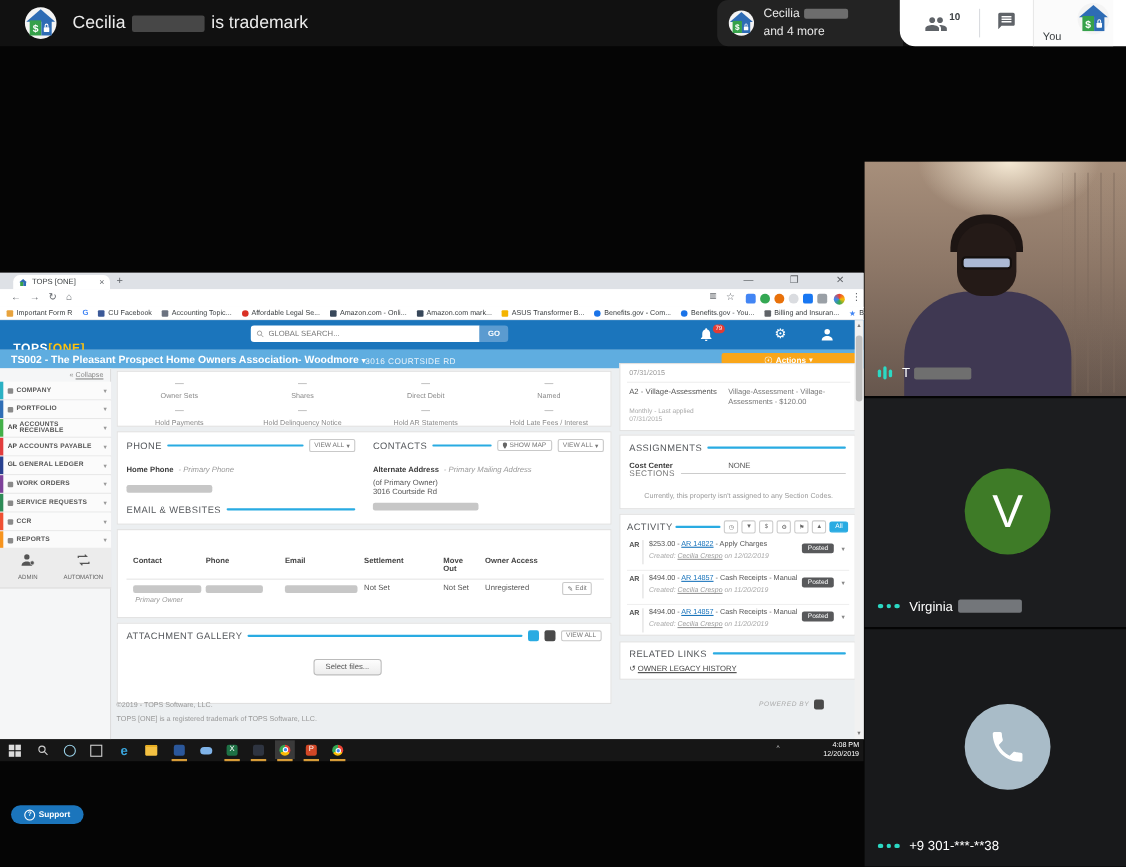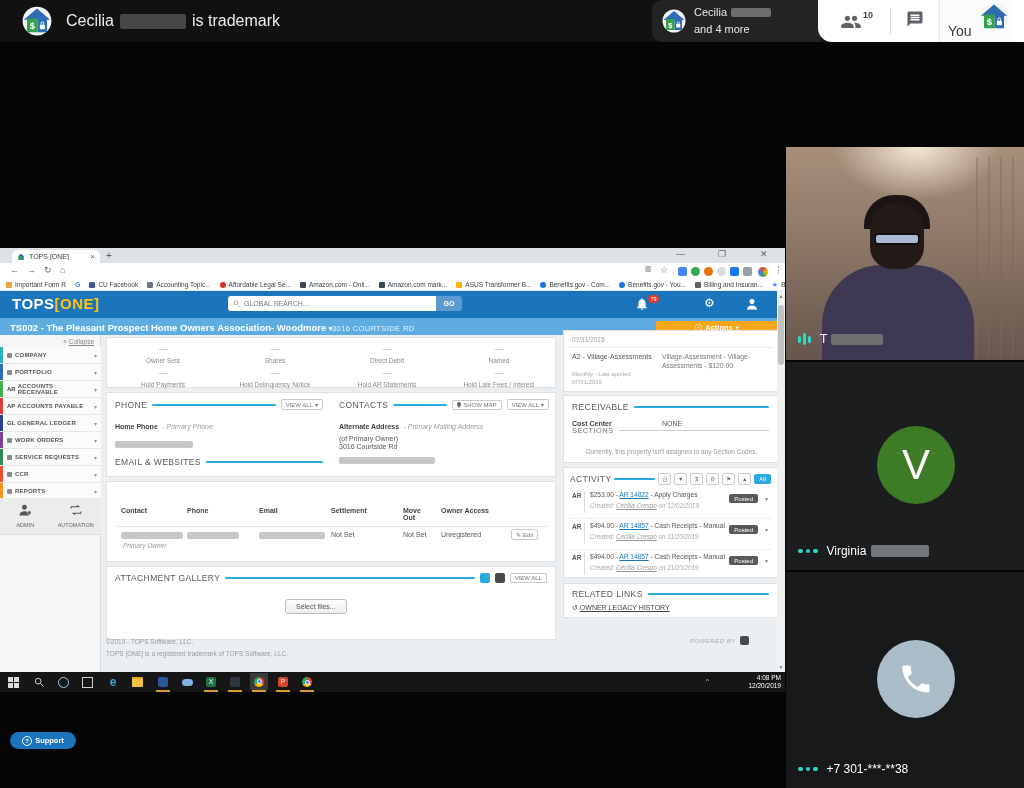--- a/index.html
+++ b/index.html
@@ -13,21 +13,21 @@
   
   .topbar{position:absolute;left:0;top:0;width:1024px;height:42px;background:#111;}
   .presenter{position:absolute;left:22px;top:6px;display:flex;align-items:center;gap:14px;color:#ececec;font-size:16px;}
   .pill{position:absolute;left:652px;top:0;width:169px;height:42px;background:#232323;border-radius:10px 0 0 10px;
         display:flex;align-items:center;gap:8px;padding-left:10px;box-sizing:border-box;color:#e8e8e8;}
   .pill .l1,.pill .l2{font-size:11px;line-height:13px;}
   .controls{position:absolute;left:818px;top:0;width:206px;height:42px;background:#fff;border-radius:0 0 0 14px;display:flex;align-items:center;}
   .ctl-div{width:1px;height:26px;background:#dadce0;}
   .sup{font-size:9px;color:#3c4043;position:relative;top:-6px;left:1px;font-weight:bold;}
   .you-tile{position:relative;width:72px;height:42px;background:#fbfbfb;border-left:1px solid #e8e8e8;}
-  .you-lbl{position:absolute;left:8px;bottom:3px;font-size:14px;color:#3c4043;}
+  .you-lbl{position:absolute;left:8px;bottom:3px;font-size:10px;color:#3c4043;}
 
   
   .browser{position:absolute;left:0;top:248px;width:785px;height:424px;background:#fff;}
   .tabstrip{position:absolute;left:0;top:0;width:785px;height:15px;background:#dee1e6;}
   .tab{position:absolute;left:12px;top:2px;width:88px;height:13px;background:#fff;border-radius:6px 6px 0 0;
        display:flex;align-items:center;gap:4px;padding:0 5px;box-sizing:border-box;}
   .tab-title{font-size:7px;color:#3c4043;white-space:nowrap;overflow:hidden;flex:1;}
   .tab-x{font-size:8px;color:#5f6368;}
   .newtab{position:absolute;left:106px;top:2px;font-size:10px;color:#5f6368;}
   .winctl{position:absolute;top:1px;font-size:9px;color:#5f6368;}
@@ -38,21 +38,21 @@
   .url{font-size:7.5px;color:#202124;white-space:nowrap;}
   .ext{position:absolute;top:3.5px;width:9px;height:9px;border-radius:2px;}
   .bmbar{position:absolute;left:0;top:31px;width:785px;height:12px;background:#fff;border-bottom:1px solid #e8eaed;
          display:flex;align-items:center;gap:9px;padding:0 6px;box-sizing:border-box;}
   .bm{display:flex;align-items:center;gap:3px;font-size:6.5px;color:#3c4043;white-space:nowrap;}
   .bm-i{width:6px;height:6px;border-radius:1px;display:inline-block;}
   .bm-spacer{flex:1;}
 
   
   .appheader{position:absolute;left:0;top:43px;width:785px;height:27px;background:#1b75bc;}
-  .brand{position:absolute;left:12px;top:4px;font-size:15px;font-weight:bold;color:#fff;letter-spacing:.5px;}
+  .brand{position:absolute;left:12px;top:20px;font-size:11px;font-weight:bold;color:#fff;letter-spacing:.5px;}
   .brand .one{color:#ffc20e;font-weight:bold;}
   .gsearch{position:absolute;left:228px;top:5px;width:234px;height:15px;display:flex;}
   .gsearch input{flex:1;border:0;border-radius:3px 0 0 3px;font-size:7px;padding:0 4px 0 16px;outline:none;color:#333;
                  font-family:"Liberation Sans",sans-serif;background:#fff;}
   .go{width:26px;background:#5b9bd0;color:#fff;font-size:7px;font-weight:bold;border:0;border-radius:0 3px 3px 0;}
   .badge{position:absolute;left:648px;top:4px;min-width:9px;height:8px;background:#e23b33;border-radius:4px;
          color:#fff;font-size:5.5px;text-align:center;line-height:8px;padding:0 1px;}
   .subbar{position:absolute;left:0;top:70px;width:785px;height:17px;background:#5fade0;}
   .prop-title{position:absolute;left:10px;top:4px;font-size:9.5px;font-weight:bold;color:#fff;white-space:nowrap;}
   .prop-addr{position:absolute;left:332px;top:6px;font-size:7.5px;color:#eaf4fb;letter-spacing:.4px;}
@@ -550,21 +550,21 @@
         <div class="abs" style="left:6px;top:16px;width:203px;height:1px;background:#eee;"></div>
         <div class="abs" style="left:8px;top:21px;width:80px;font-size:7px;color:#555;line-height:9px;">A2 - Village-Assessments</div>
         <div class="abs" style="left:8px;top:40px;width:80px;font-size:6px;color:#aaa;line-height:7.5px;">
           <span>Monthly - Last applied</span><br><span>07/31/2015</span>
         </div>
         <div class="abs" style="left:98px;top:21px;width:108px;font-size:6.8px;color:#777;line-height:9px;">Village-Assessment - Village-Assessments - $120.00</div>
       </div>
 
       <div class="card" style="left:563px;top:60px;width:215px;height:68px;">
         <div class="sec" style="margin:6px 8px 0 8px;">
-          <span class="sec-t">RECEIVABLE</span>
+          <span class="sec-t">ASSIGNMENTS</span>
           <span class="sec-line"></span>
         </div>
         <span class="el abs" style="left:8px;top:24px;">Cost Center</span>
         <span class="tx abs" style="left:98px;top:24px;">NONE</span>
         <div class="sec" style="margin:14px 8px 0 8px;">
           <span class="sec-t" style="font-size:7.5px;color:#777;">SECTIONS</span>
           <span class="sec-line gray"></span>
         </div>
         <div class="abs" style="left:0;top:52px;width:215px;text-align:center;font-size:6.5px;color:#999;">Currently, this property isn't assigned to any Section Codes.</div>
       </div>
@@ -744,17 +744,17 @@
       <svg width="36" height="36" viewBox="0 0 24 24">
         <path fill="#fff" d="M6.62 10.79c1.44 2.83 3.76 5.14 6.59 6.59l2.2-2.2c.27-.27.67-.36 1.02-.24 1.12.37 2.33.57 3.57.57.55 0 1 .45 1 1V20c0 .55-.45 1-1 1-9.39 0-17-7.61-17-17 0-.55.45-1 1-1h3.5c.55 0 1 .45 1 1 0 1.25.2 2.45.57 3.57.11.35.03.74-.25 1.02l-2.2 2.2z"></path>
       </svg>
     </div>
     <div class="tile-overlay" style="bottom:12px;">
       <span class="dots">
           <i></i>
           <i></i>
           <i></i>
         </span>
-      <span class="tile-name">+7 301-***-**38</span>
+      <span class="tile-name">+9 301-***-**38</span>
     </div>
   </div>
 
 </div>
 
 </body></html>

